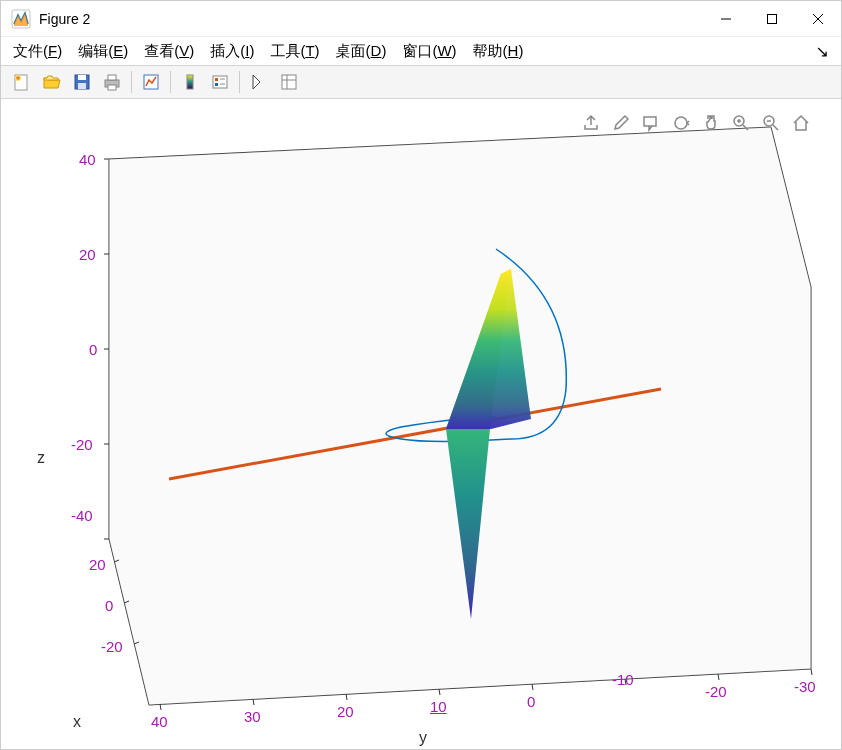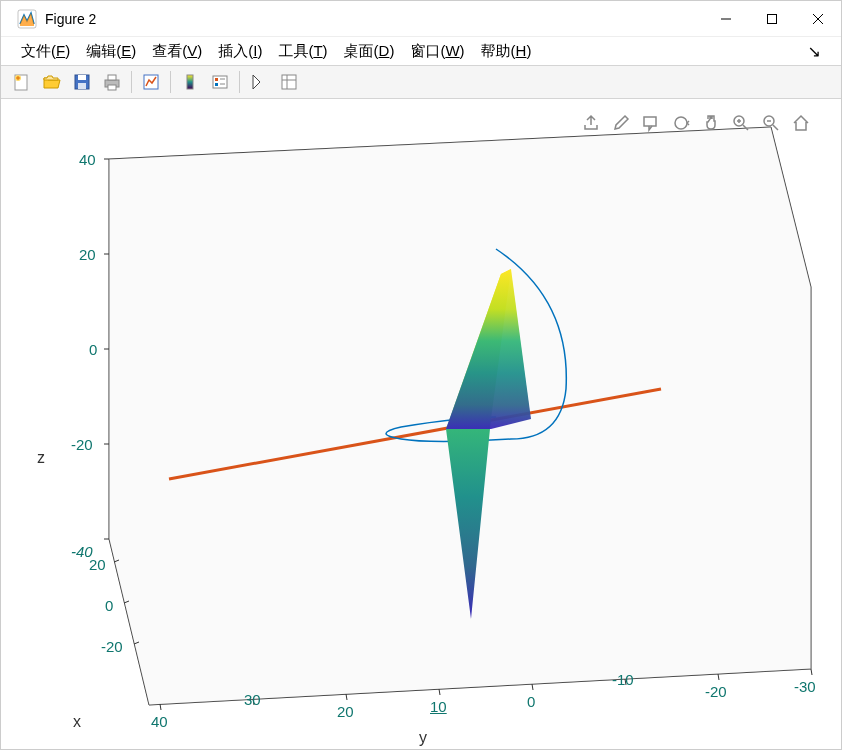--- a/index.html
+++ b/index.html
@@ -1,36 +1,36 @@
 <!DOCTYPE html>
 <html><head>
 <meta charset="utf-8">
 <style>
 * { box-sizing: border-box; margin: 0; padding: 0; }
 body { width: 842px; height: 750px; font-family: "Microsoft YaHei", Arial, sans-serif; font-size: 14px; background: #fff; overflow: hidden; border: 1px solid #ccc; }
-.title-bar { height: 36px; background: #fff; display: flex; align-items: center; padding: 0 0 0 16px; border-bottom: 1px solid #eee; }
+.title-bar { height: 36px; background: #fff; display: flex; align-items: center; padding: 0 0 0 10px; border-bottom: 1px solid #eee; }
 .title-bar .icon { width: 20px; height: 20px; margin-right: 8px; }
 .title-bar .title { flex: 1; font-size: 14px; color: #000; }
 .title-bar .win-controls { display: flex; }
 .title-bar .win-btn { width: 46px; height: 36px; display: flex; align-items: center; justify-content: center; cursor: pointer; }
-.menu-bar { height: 28px; display: flex; align-items: center; padding: 0 12px; font-size: 15px; }
+.menu-bar { height: 28px; display: flex; align-items: center; padding: 0 4px; font-size: 15px; }
 .menu-item { padding: 2px 8px; cursor: pointer; }
 .menu-u { text-decoration: underline; }
 .menu-dock { margin-left: auto; padding-right: 8px; font-size: 16px; cursor: pointer; }
 .toolbar { height: 34px; display: flex; align-items: center; padding: 0 6px; border-top: 1px solid #d4d4d4; border-bottom: 1px solid #d4d4d4; background: #f5f5f5; }
 .tool-btn { width: 28px; height: 28px; display: flex; align-items: center; justify-content: center; cursor: pointer; border-radius: 2px; margin: 0 1px; }
 .tool-sep { width: 1px; height: 22px; background: #ccc; margin: 0 4px; }
 .figure-area { position: relative; width: 100%; height: calc(100% - 98px); background: #fff; }
 .axes-toolbar { position: absolute; top: 12px; right: 28px; display: flex; gap: 6px; z-index: 10; }
 .axes-tool { width: 24px; height: 24px; display: flex; align-items: center; justify-content: center; cursor: pointer; color: #888; }
 .plot-container { position: absolute; left: 0; top: 0; width: 100%; height: 100%; }
 .axis-label-z { position: absolute; left: 36px; top: 350px; font-size: 16px; color: #333; }
 .axis-label-x { position: absolute; left: 72px; bottom: 18px; font-size: 16px; color: #333; }
 .axis-label-y { position: absolute; left: 418px; bottom: 2px; font-size: 16px; color: #333; }
-.tick { position: absolute; font-size: 15px; color: #0f766e; white-space: nowrap; }
+.tick { position: absolute; font-size: 15px; color: #a21caf; white-space: nowrap; }
 </style>
 </head>
 <body>
 
 <div class="title-bar">
   <span class="icon">
     <svg width="20" height="20" viewBox="0 0 20 20">
       <rect x="1" y="1" width="18" height="18" rx="2" fill="#fff" stroke="#888" stroke-width="0.5"></rect>
       <path d="M3 15 L7 6 L10 12 L14 4 L17 15" stroke="#0072bd" stroke-width="1.5" fill="none"></path>
       <path d="M3 15 L7 6 L10 12 L14 4 L17 15 L17 17 L3 17 Z" fill="#ff8c00" opacity="0.7"></path>
@@ -264,30 +264,30 @@
     
     <div class="axis-label-z">z</div>
     <div class="axis-label-x">x</div>
     <div class="axis-label-y">y</div>
 
     
     <div class="tick" style="left:78px; top:52px;">40</div>
     <div class="tick" style="left:78px; top:147px;">20</div>
     <div class="tick" style="left:88px; top:242px;">0</div>
     <div class="tick" style="left:70px; top:337px;">-20</div>
-    <div class="tick" style="left:70px; top:444px;font-style:italic;">-40</div>
+    <div class="tick" style="left:70px; top:408px;">-40</div>
 
     
     <div class="tick" style="left:88px; top:457px;">20</div>
     <div class="tick" style="left:104px; top:498px;">0</div>
     <div class="tick" style="left:100px; top:539px;">-20</div>
 
     
     <div class="tick" style="left:150px; top:614px;">40</div>
-    <div class="tick" style="left:243px; top:592px;">30</div>
+    <div class="tick" style="left:243px; top:609px;">30</div>
     <div class="tick" style="left:336px; top:604px;">20</div>
     <div class="tick" style="left:429px; top:599px;text-decoration:underline;">10</div>
     <div class="tick" style="left:526px; top:594px;">0</div>
     <div class="tick" style="left:611px; top:572px;">-10</div>
     <div class="tick" style="left:704px; top:584px;">-20</div>
     <div class="tick" style="left:793px; top:579px;">-30</div>
   </div>
 </div>
 
 </body></html>

